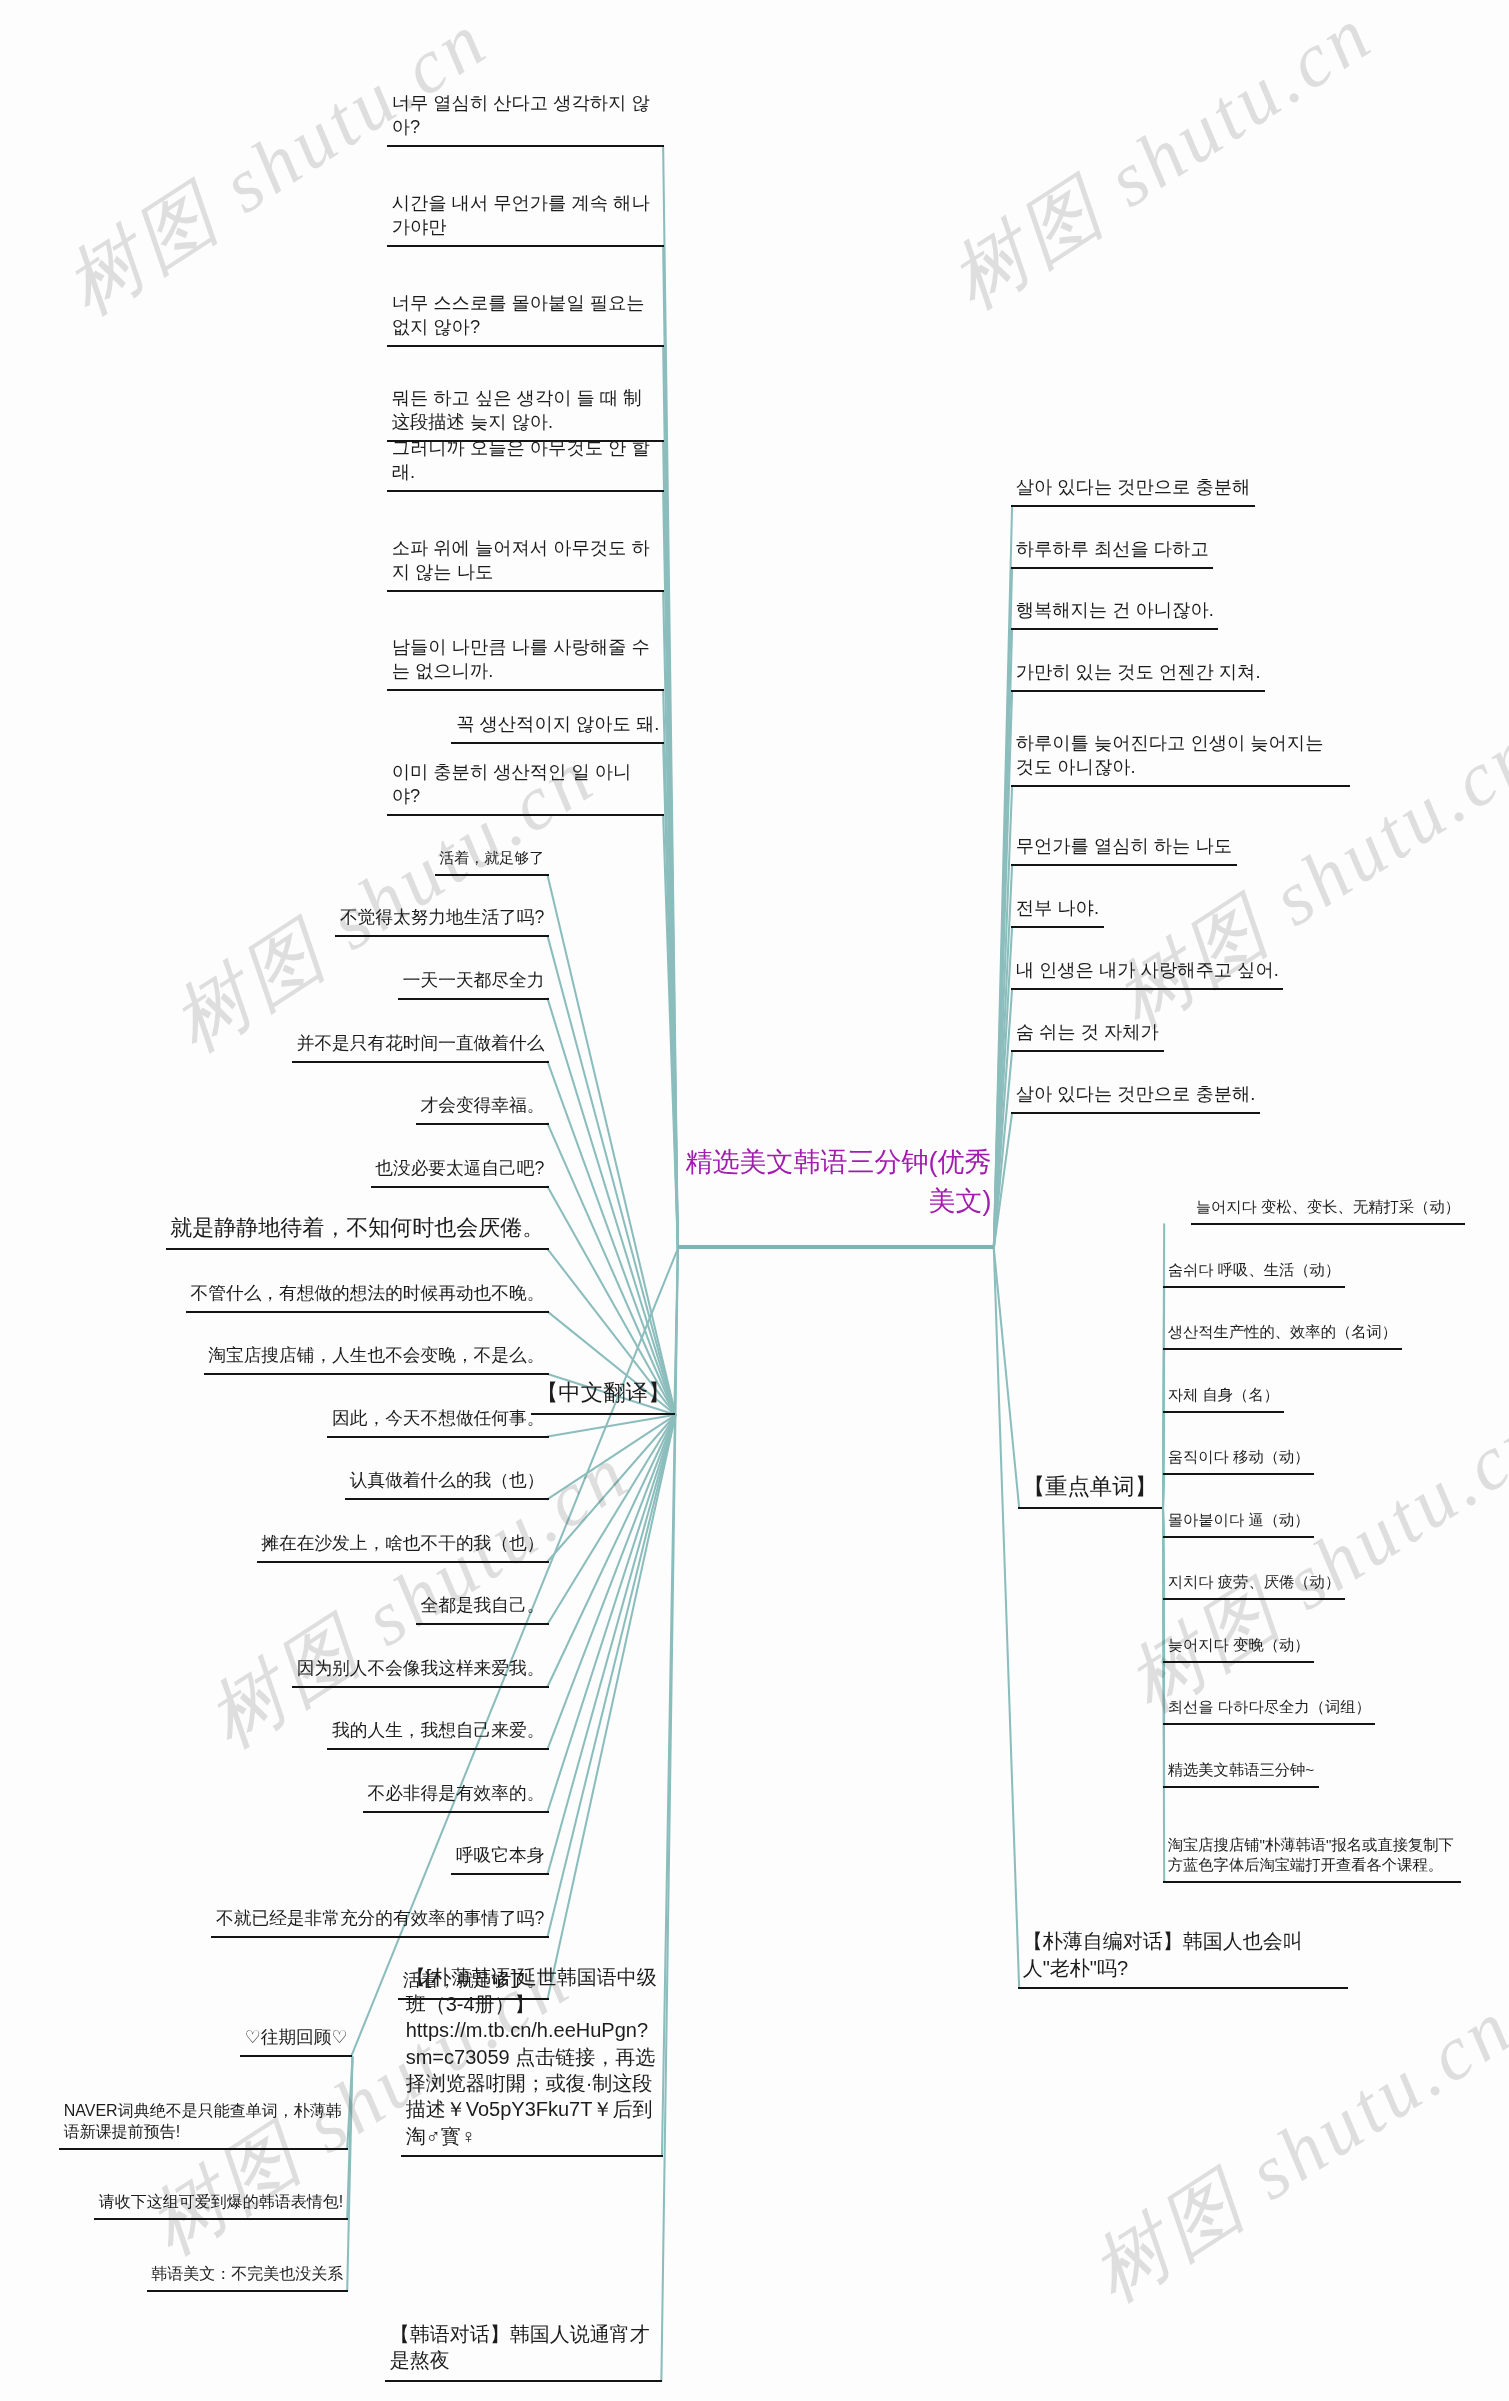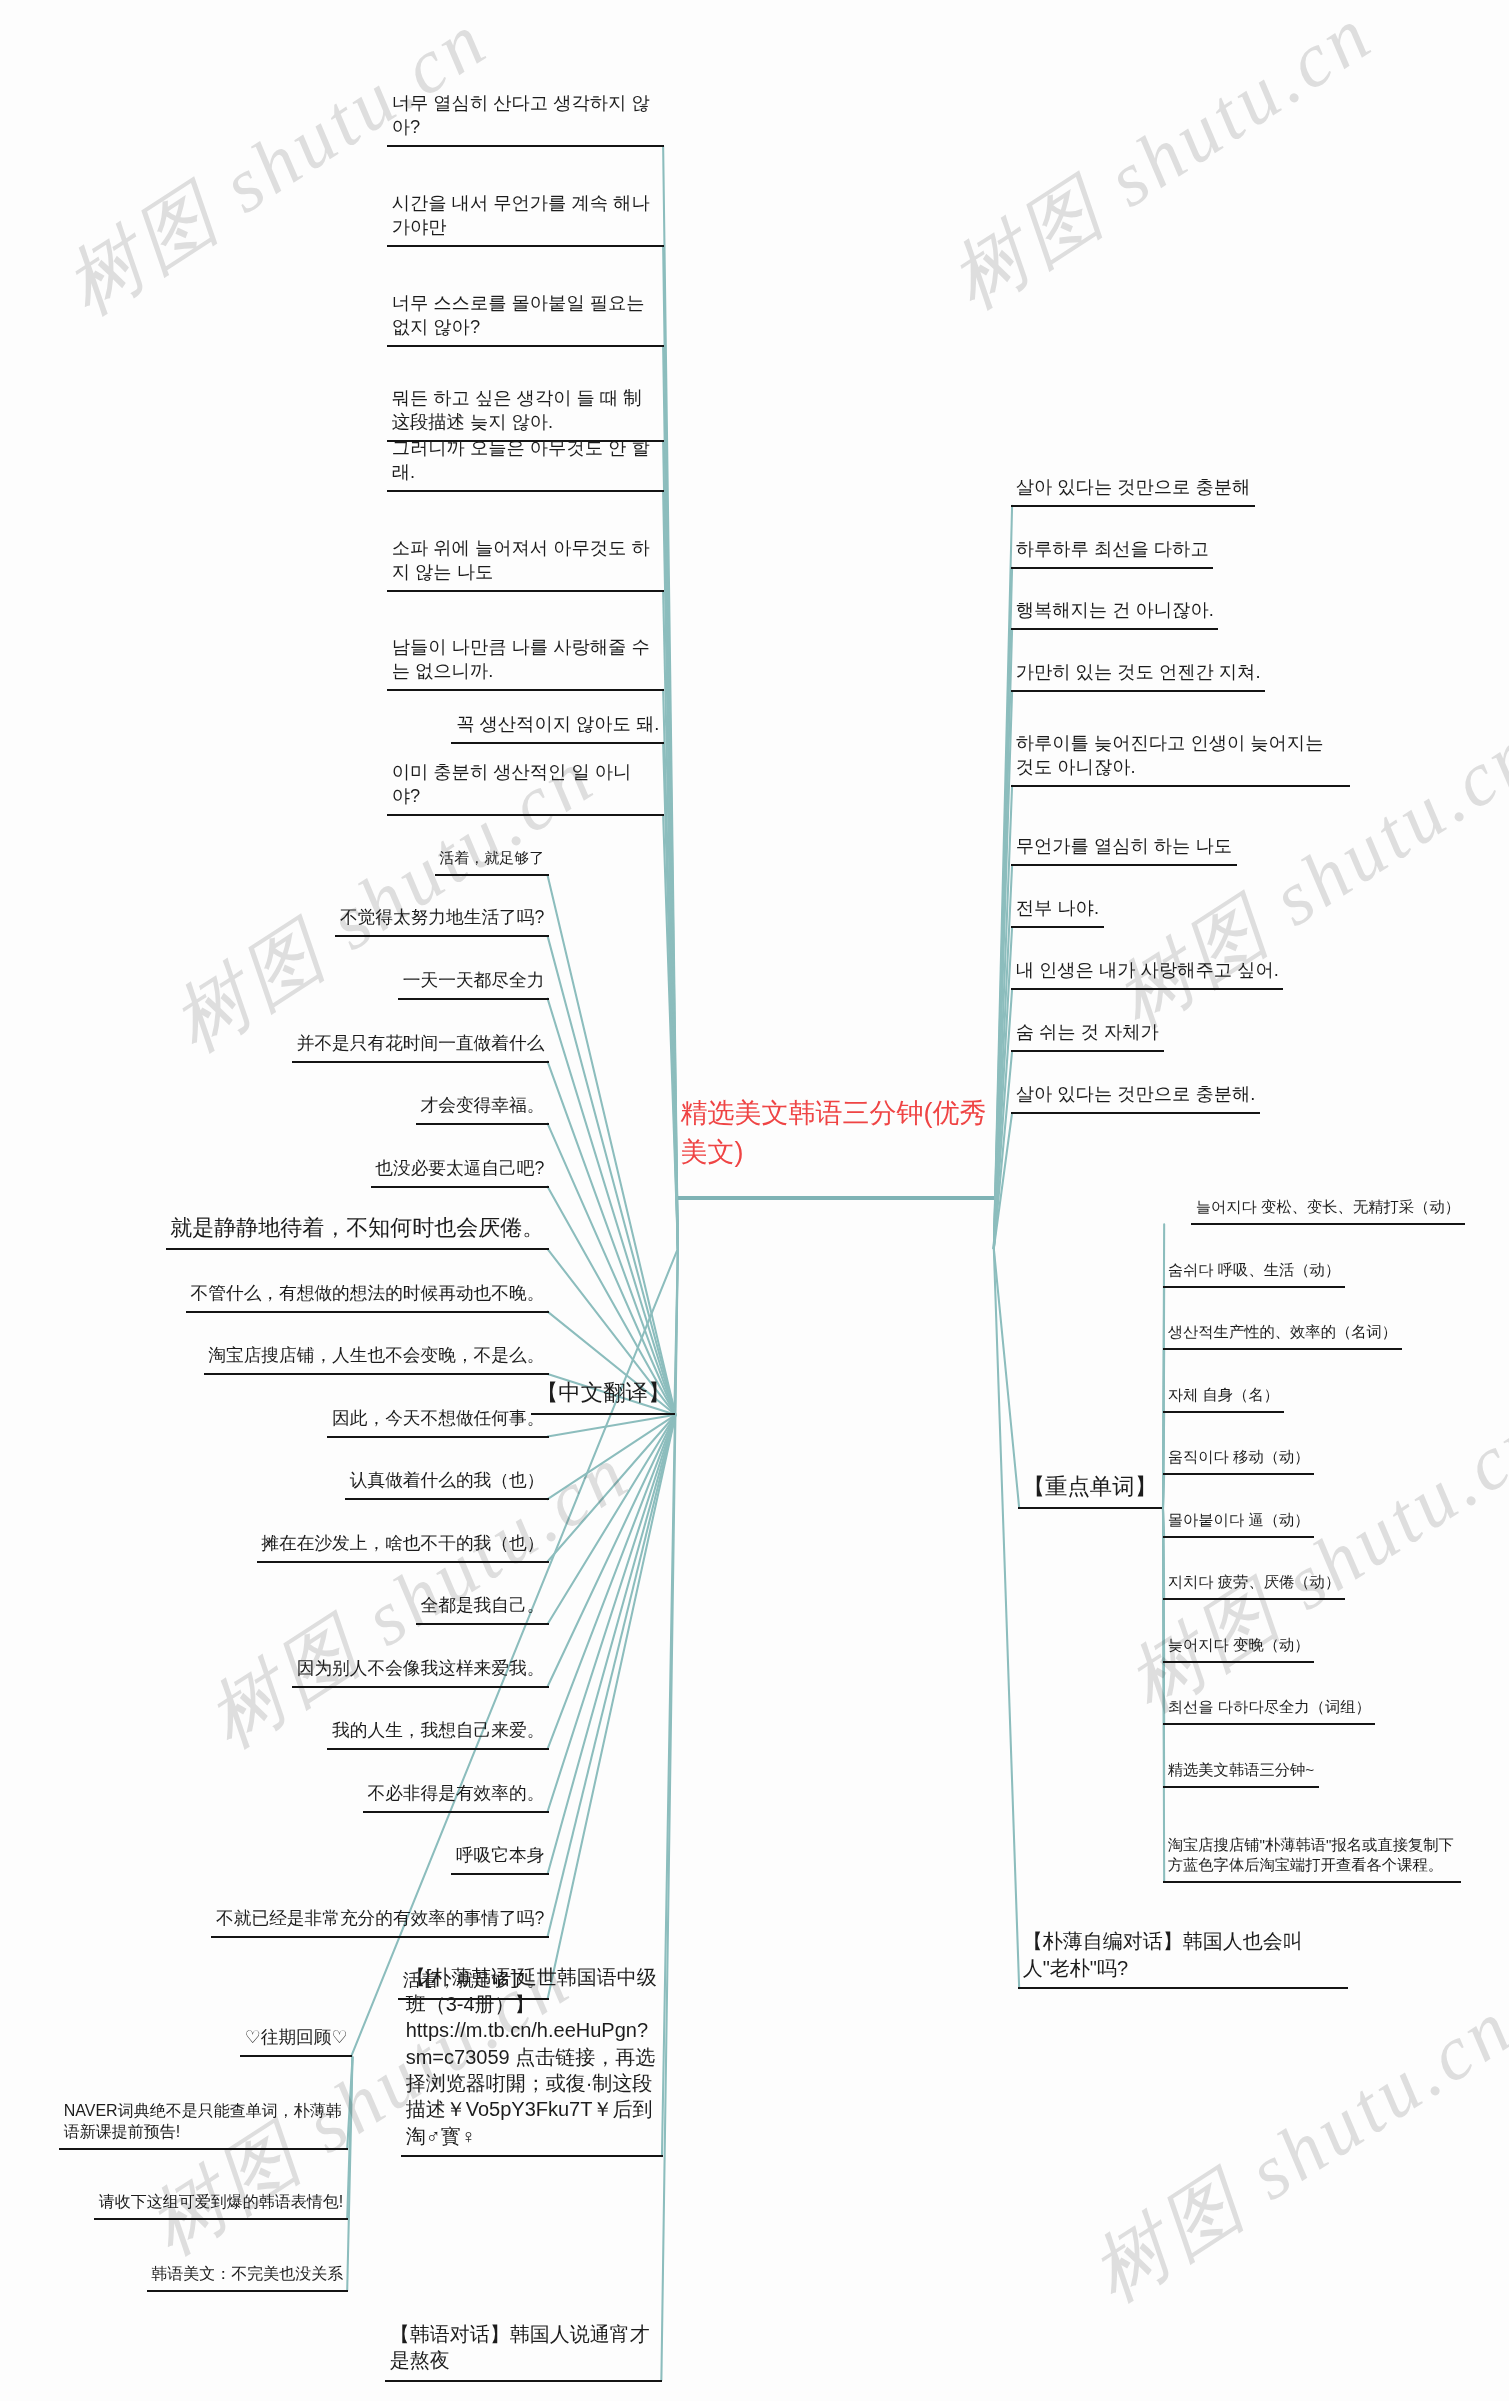--- a/index.html
+++ b/index.html
@@ -10,24 +10,24 @@
   }
   #connectors{position:absolute;left:0;top:0;pointer-events:none;}
   .node{
     position:absolute;width:max-content;
     border-bottom:2.4px solid var(--ul,#141414);
     padding:0 4.7px 5.9px 4.7px;line-height:1.32;color:#1c1c1c;
     text-align:left;box-sizing:border-box;
   }
   .nowrap{white-space:nowrap;}
   .root{
-    position:absolute;left:678px;bottom:1201px;width:316px;
+    position:absolute;left:678px;bottom:1152px;width:316px;
     border-bottom:4.7px solid #7fb3b5;
-    font-size:27px;line-height:1.45;text-align:left;
-    padding:0 2.4px 23.6px 2.4px;color:#ef4444;box-sizing:border-box;
+    font-size:27px;line-height:1.45;text-align:right;
+    padding:0 2.4px 23.6px 2.4px;color:#a21caf;box-sizing:border-box;
   }
   .wm{
     position:absolute;font-family:"Liberation Serif","DejaVu Serif",serif;
     font-style:italic;font-size:77px;letter-spacing:4.7px;white-space:nowrap;
     color:rgba(45,45,45,0.15);transform:rotate(-33deg);pointer-events:none;
   }
 </style>
 </head>
 <body>
 

